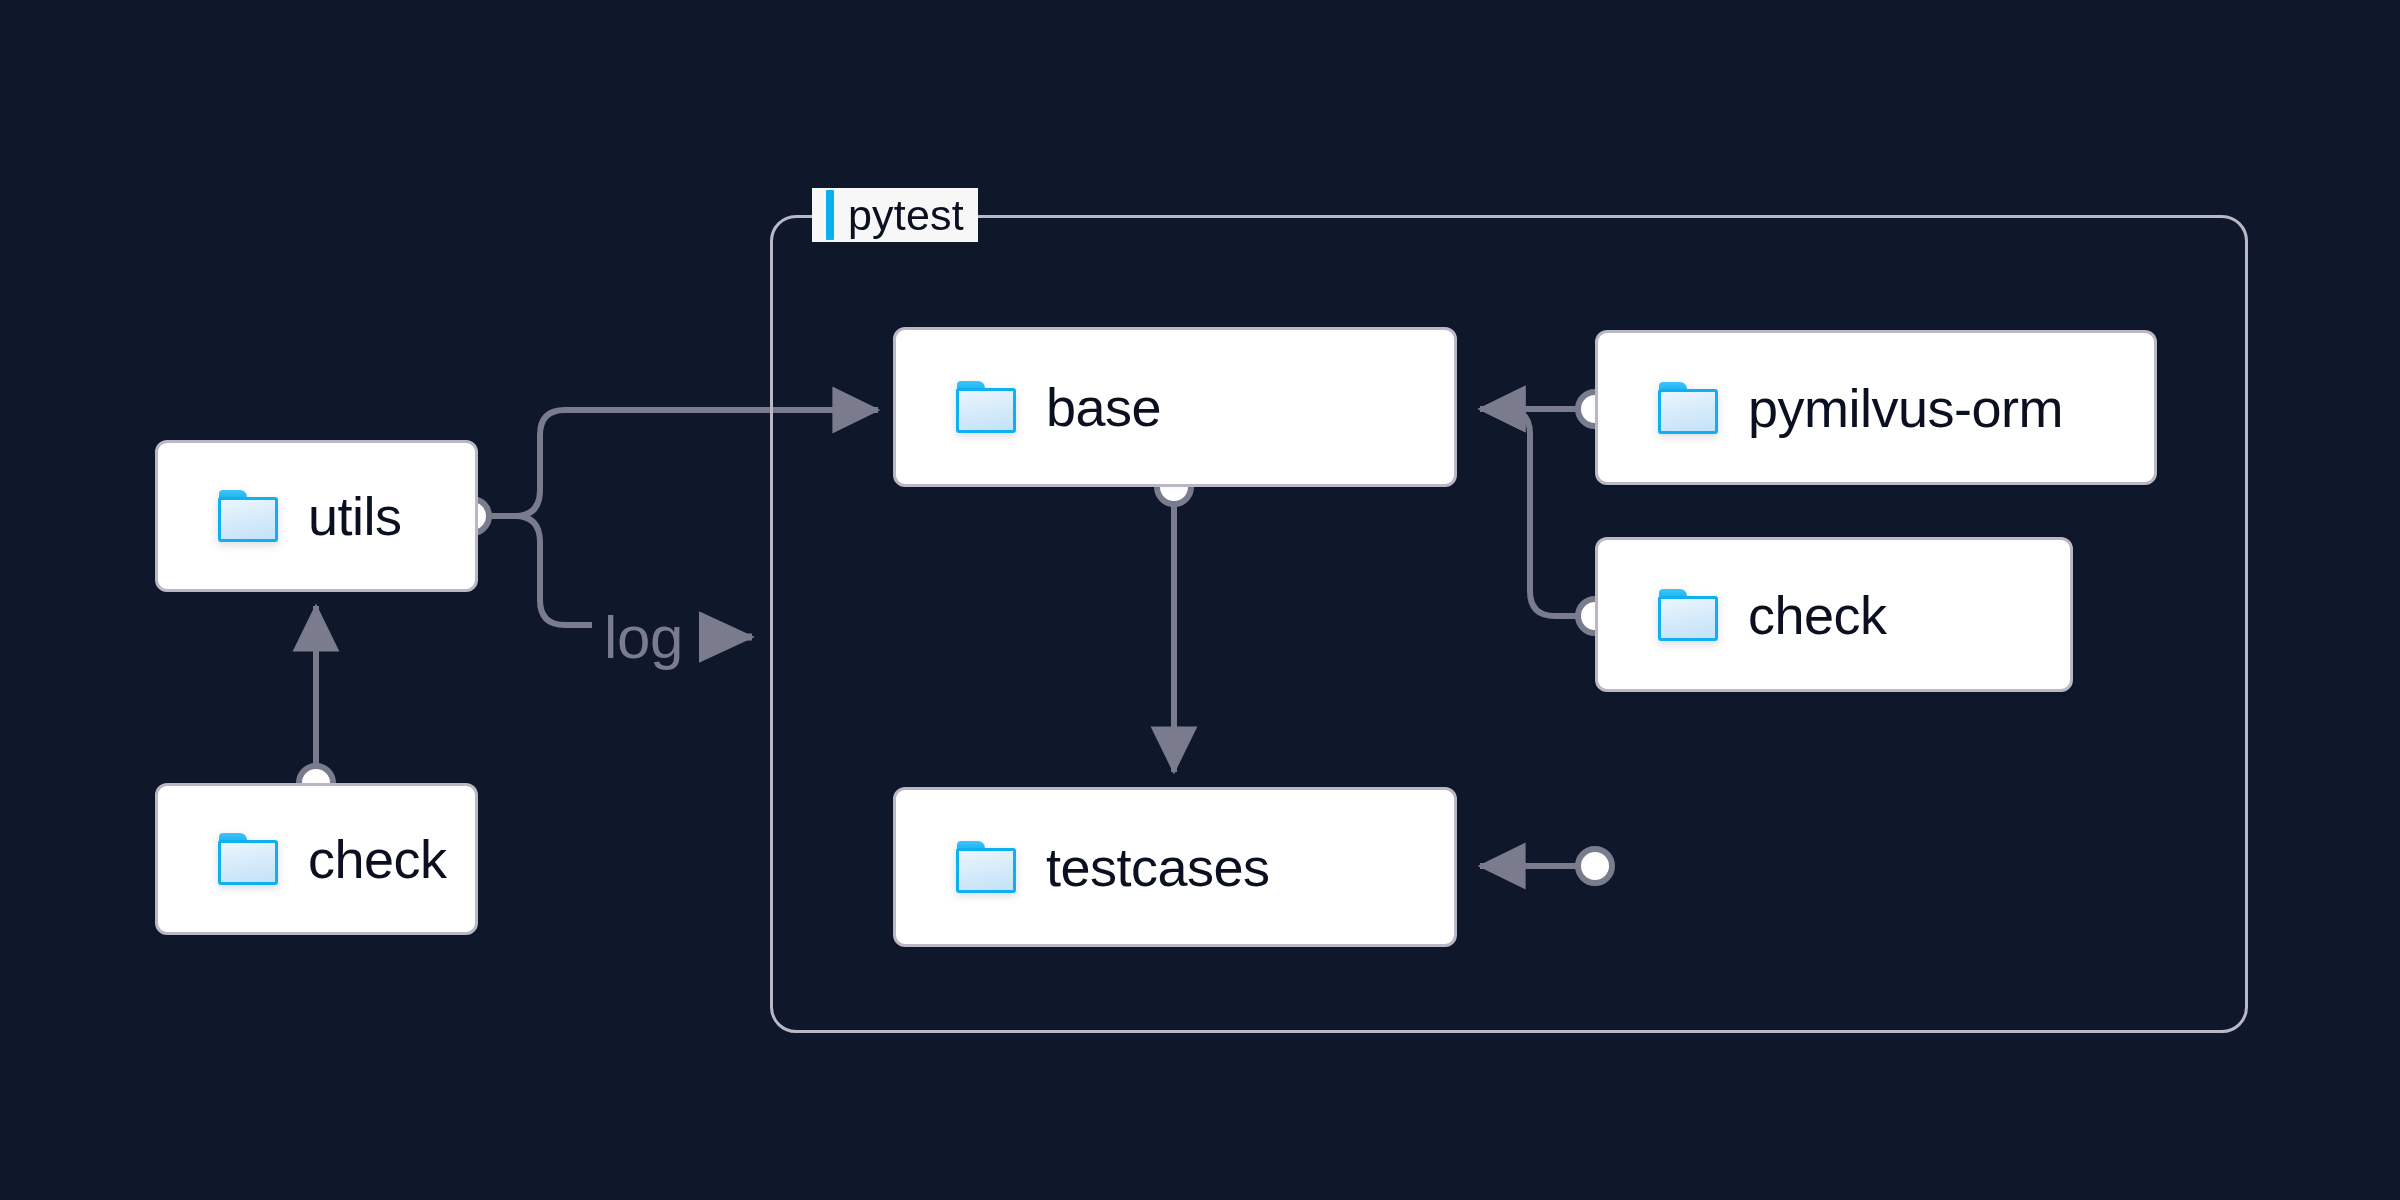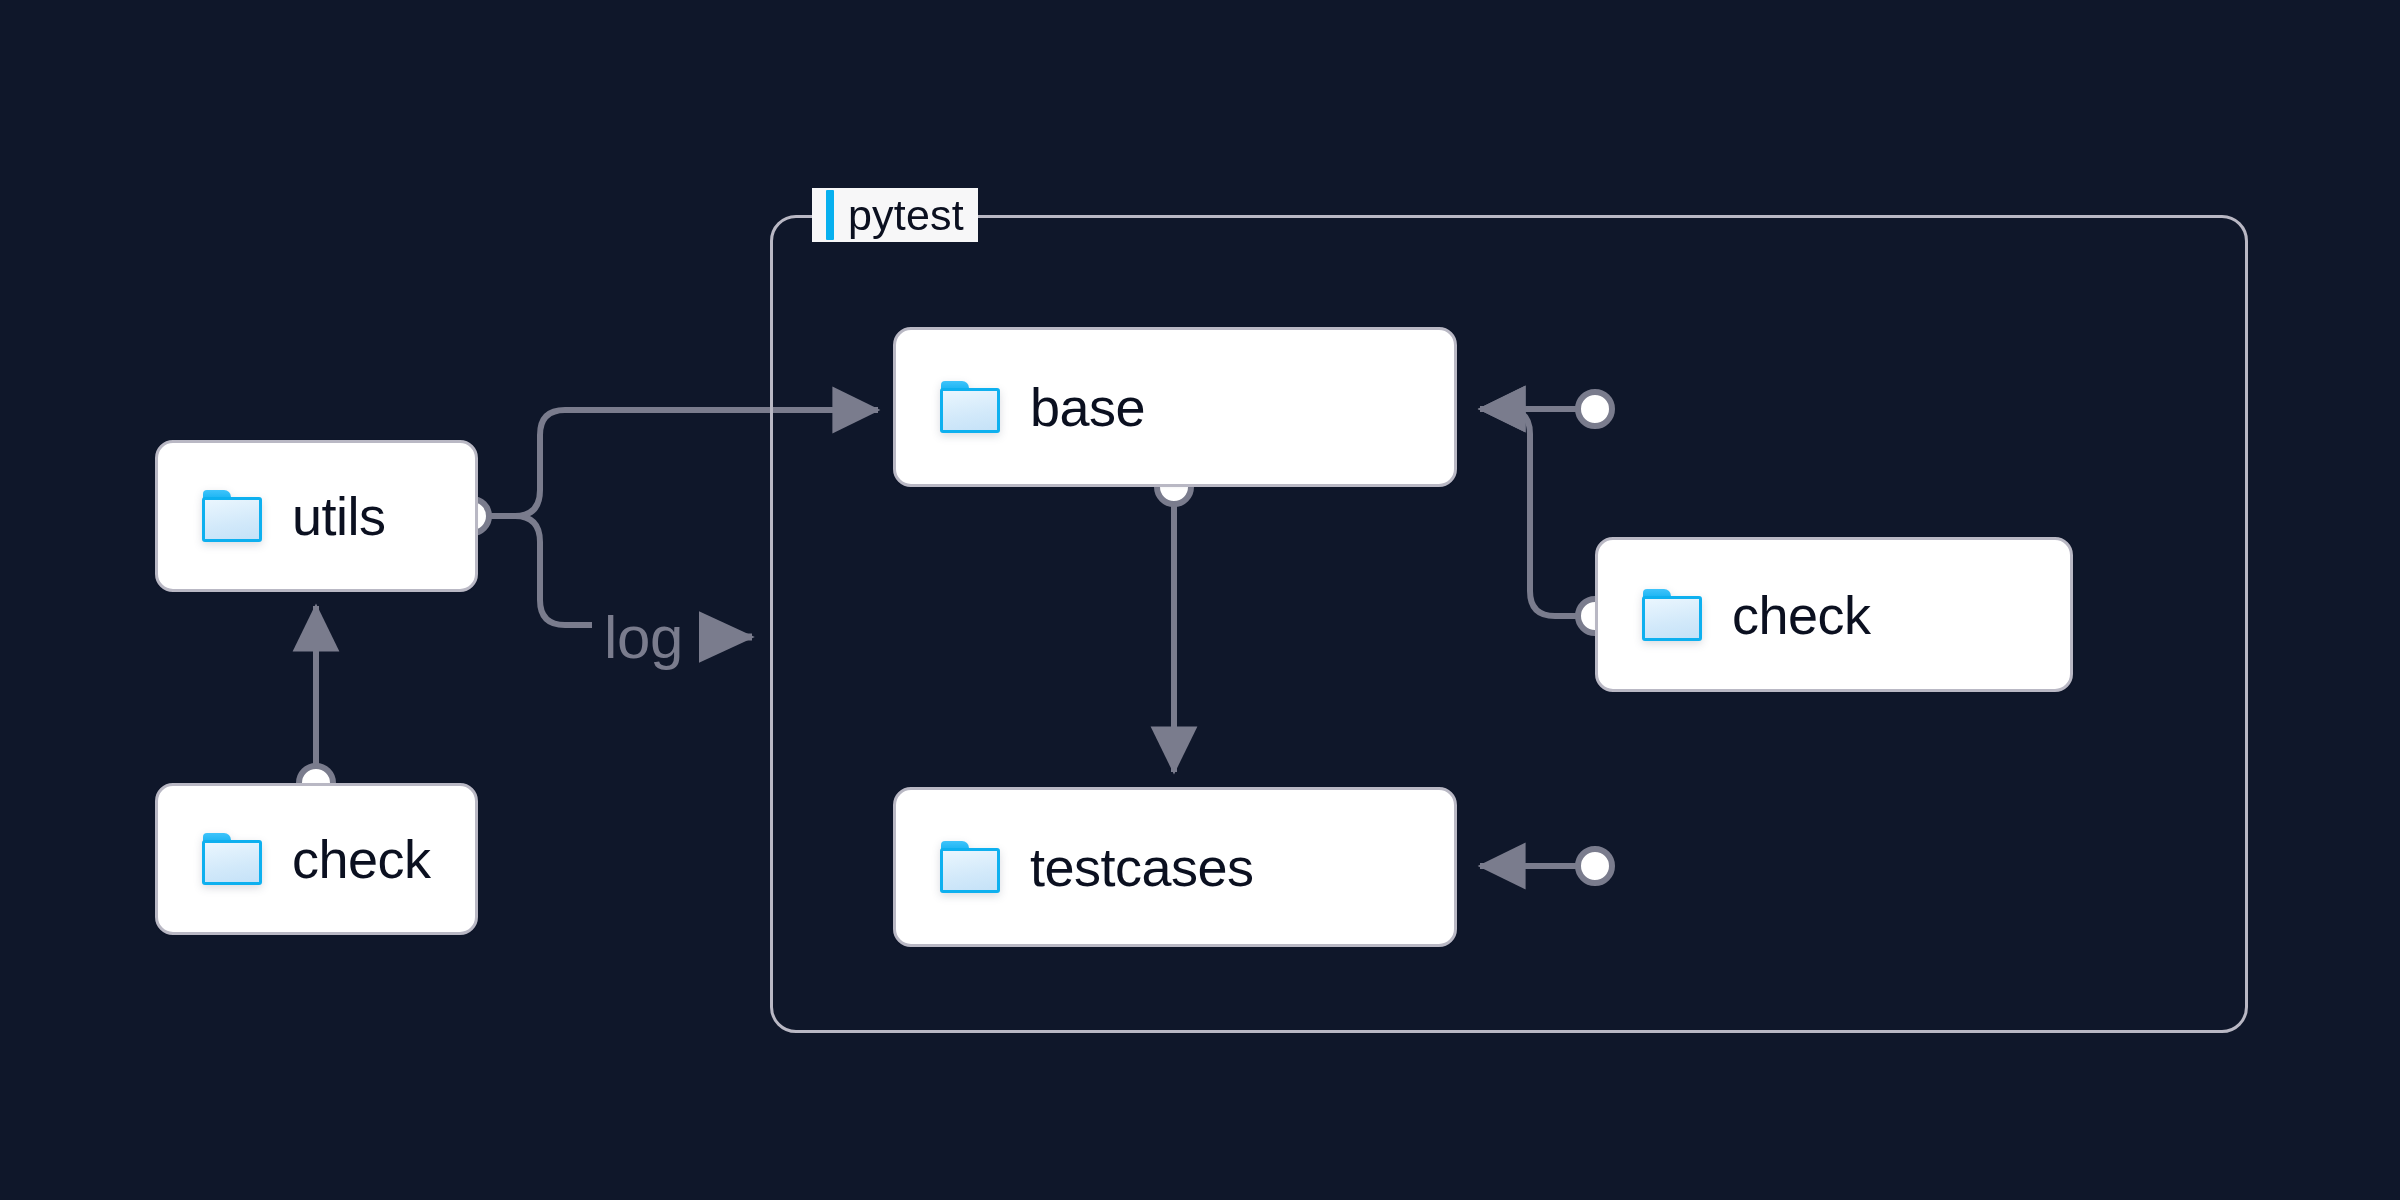--- a/index.html
+++ b/index.html
@@ -62,25 +62,25 @@
     white-space: nowrap;
     line-height: 1;
   }
 
   
   .node {
     position: absolute;
     box-sizing: border-box;
     background: #ffffff;
     border: 3px solid #b9b8c4;
-    border-radius: 18px;
+    border-radius: 12px;
     display: flex;
     align-items: center;
     gap: 30px;
-    padding-left: 44px;
+    padding-left: 60px;
     box-shadow: 0 1px 3px rgba(20,22,40,0.045);
   }
   .node-label {
     font-size: 54px;
     color: #0b1020;
     white-space: nowrap;
     letter-spacing: -0.5px;
     line-height: 1;
   }
 
@@ -210,20 +210,27 @@
   </div>
 
   <div class="node" style="left:893px; top:787px; width:564px; height:160px;">
     <span class="folder-icon">
       <span class="tab"></span>
         <span class="body"></span>
     </span>
     <span class="node-label">testcases</span>
   </div>
 
+  <div class="node" style="left:1595px; top:330px; width:562px; height:155px;">
+    <span class="folder-icon">
+      <span class="tab"></span>
+        <span class="body"></span>
+    </span>
+    <span class="node-label">pymilvus-orm</span>
+  </div>
 
   <div class="node" style="left:1595px; top:537px; width:478px; height:155px;">
     <span class="folder-icon">
       <span class="tab"></span>
         <span class="body"></span>
     </span>
     <span class="node-label">check</span>
   </div>
 
 

